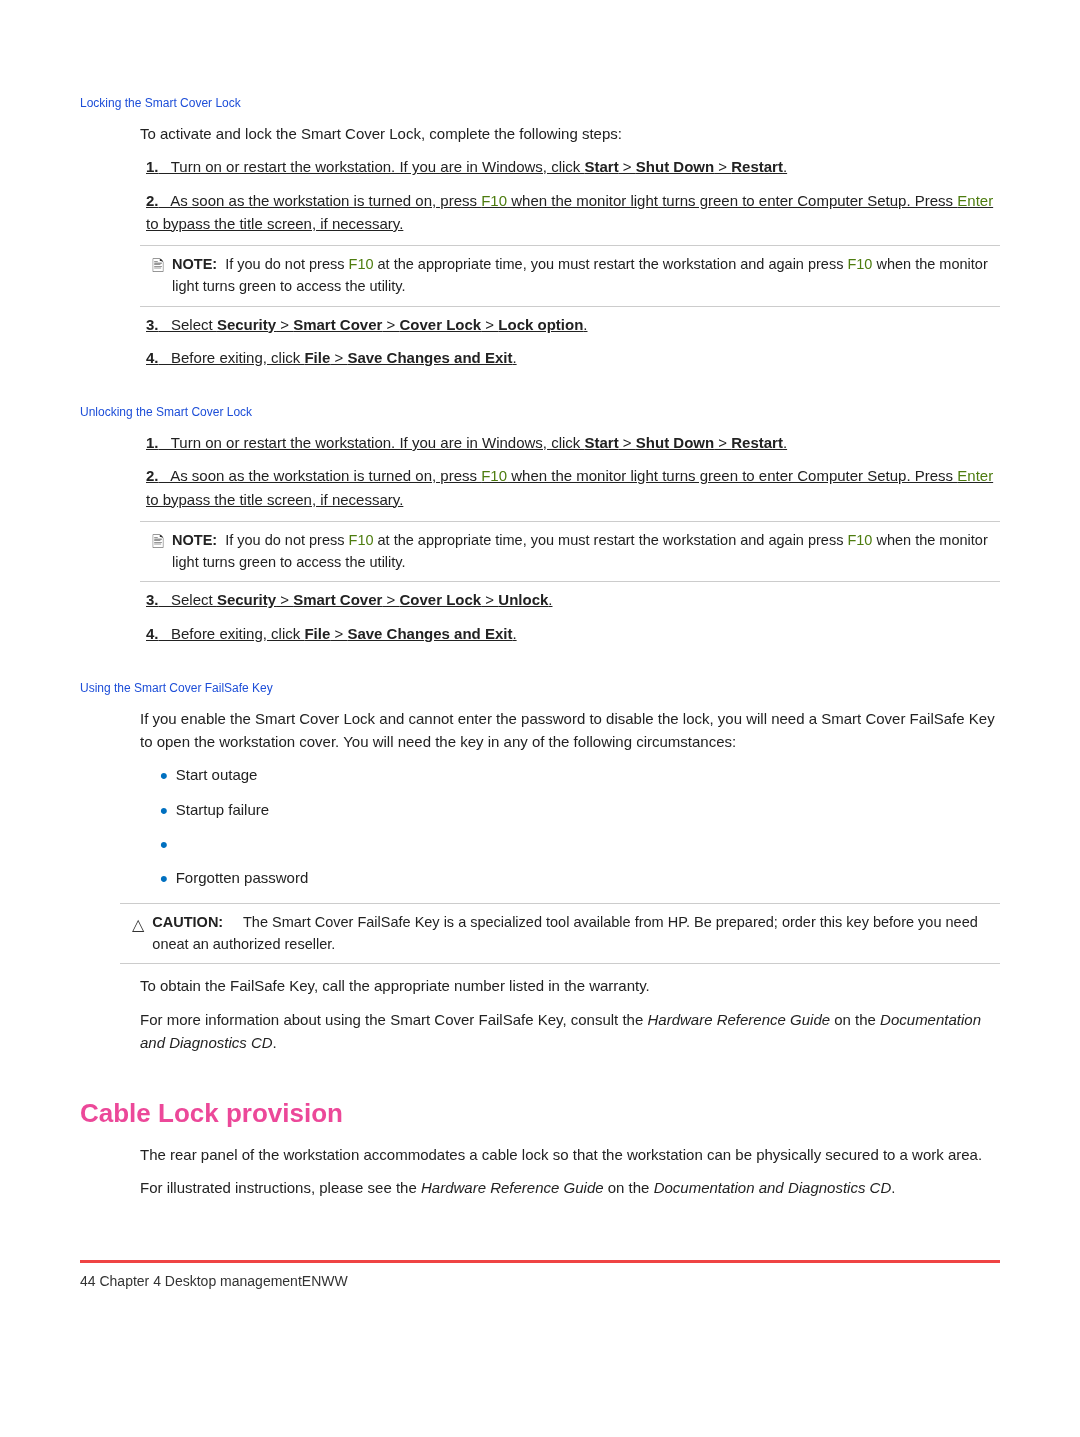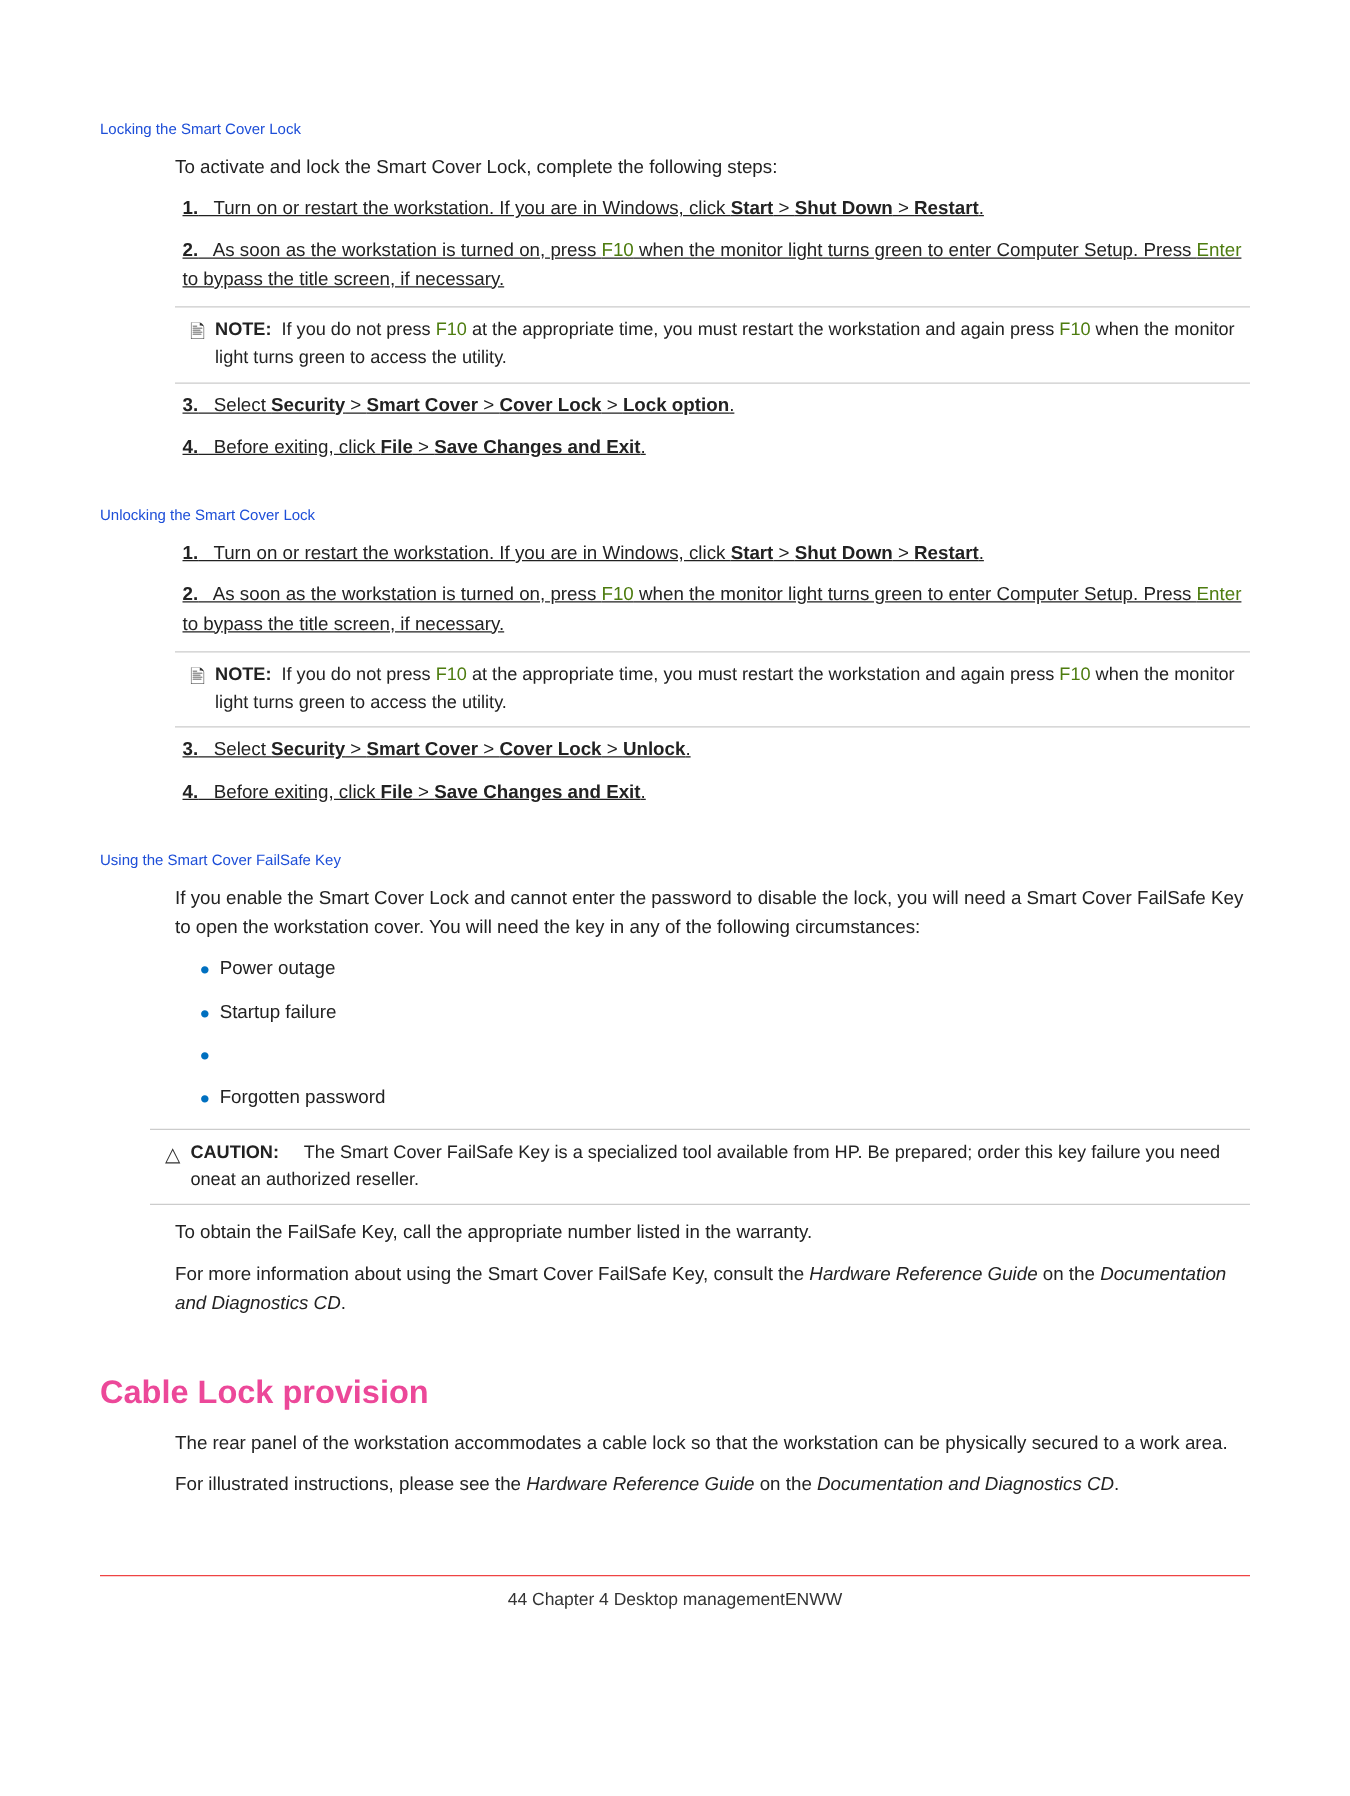--- a/index.html
+++ b/index.html
@@ -108,24 +108,24 @@
     }
     .bullet-dot {
       color: #0070c0;
       font-size: 22px;
       line-height: 1.2;
       flex-shrink: 0;
     }
     .footer {
       position: relative;
       margin-top: 60px;
-      border-top: 1px solid #ef4444;
+      border-top: 3px solid #ef4444;
       padding-top: 10px;
       display: flex;
-      justify-content: center;
+      justify-content: flex-start;
       font-size: 14px;
       color: #333;
     }
     .para {
       margin-left: 60px;
       margin-bottom: 10px;
       line-height: 1.55;
     }
   </style>
 </head>
@@ -195,40 +195,40 @@
     Before exiting, click <strong>File</strong> &gt; <strong>Save Changes and Exit</strong>.
   </li>
 </ol>
 
 <h2 class="section-heading">Using the Smart Cover FailSafe Key</h2>
 <p class="intro-text">If you enable the Smart Cover Lock and cannot enter the password to disable the lock, you will need a Smart Cover FailSafe Key to open the workstation cover. You will need the key in any of the following circumstances:</p>
 
 <ul class="bullet-list">
   <li>
     <span class="bullet-dot">•</span>
-    <span>Power outage</span>
+    <span>Start outage</span>
   </li>
   <li>
     <span class="bullet-dot">•</span>
     <span>Startup failure</span>
   </li>
   <li>
     <span class="bullet-dot">•</span>
   </li>
   <li>
     <span class="bullet-dot">•</span>
     <span>Forgotten password</span>
   </li>
 </ul>
 
 <div class="caution-box">
   <span class="caution-icon">△</span>
   <span>
     <span class="caution-label">CAUTION:</span>
-    <span>The Smart Cover FailSafe Key is a specialized tool available from HP. Be prepared; order this key failure you need oneat an authorized reseller.</span>
+    <span>The Smart Cover FailSafe Key is a specialized tool available from HP. Be prepared; order this key before you need oneat an authorized reseller.</span>
   </span>
 </div>
 
 <p class="para">To obtain the FailSafe Key, call the appropriate number listed in the warranty.</p>
 
 <p class="para">
   For more information about using the Smart Cover FailSafe Key, consult the <em>Hardware Reference Guide</em> on the <em>Documentation and Diagnostics CD</em>.
 </p>
 
 <h1 class="section-heading-large">Cable Lock provision</h1>

